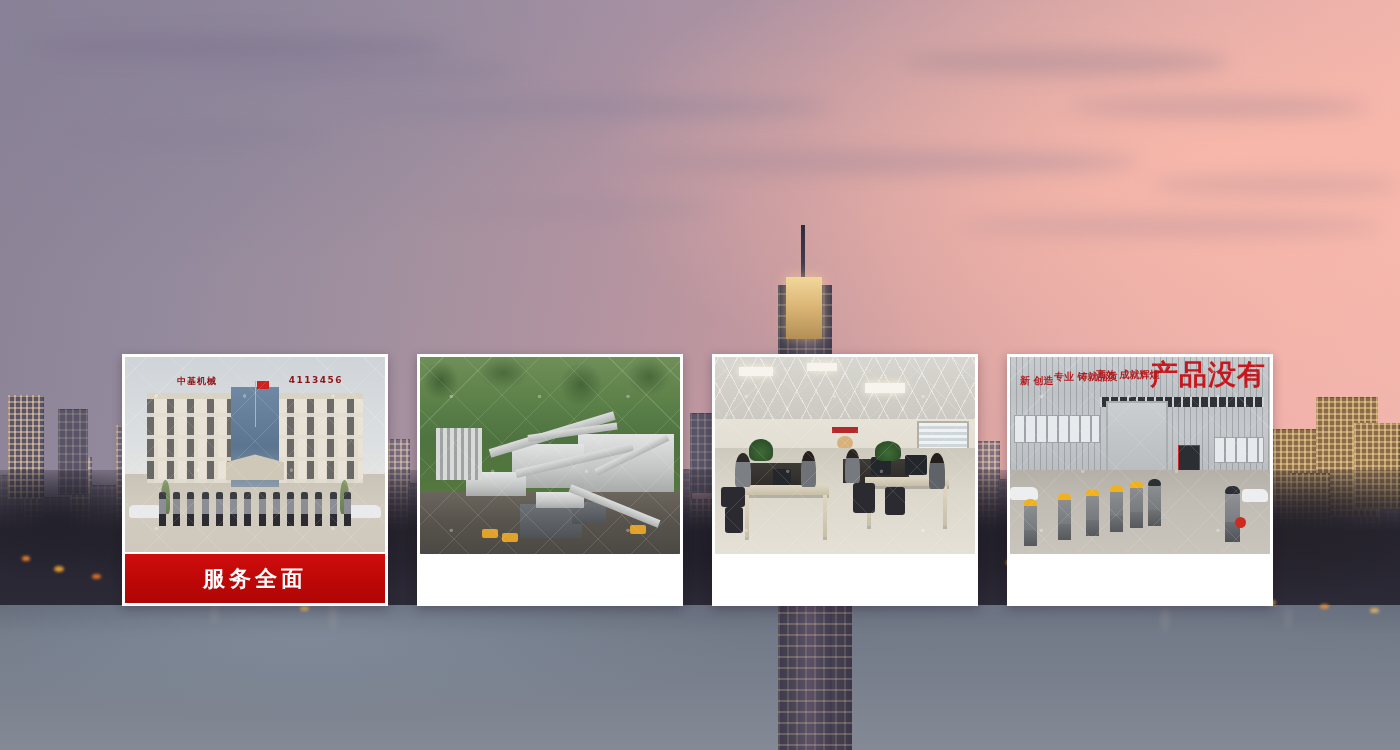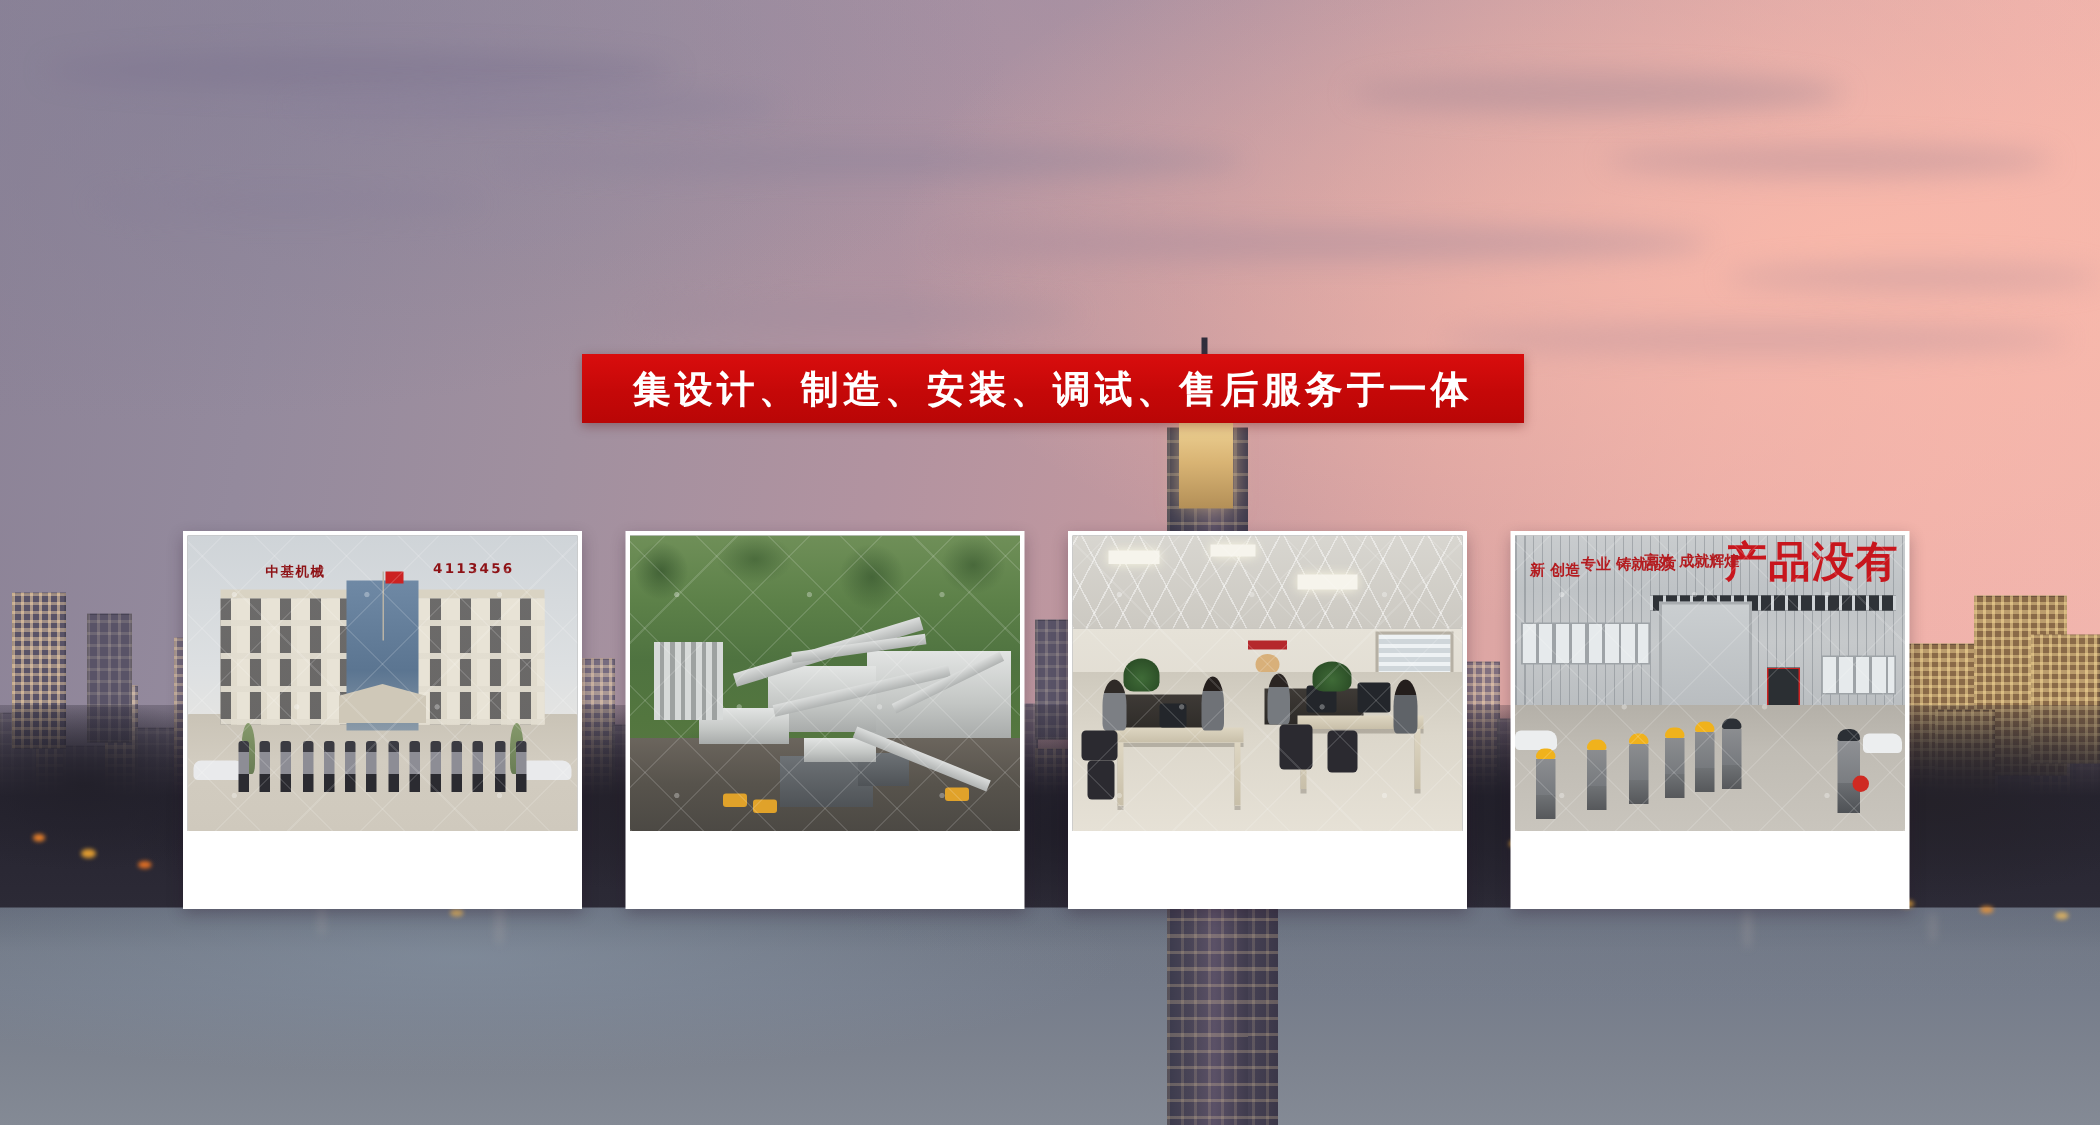--- a/index.html
+++ b/index.html
@@ -631,23 +631,20 @@
   <div class="lamp" style="left:1370px;top:608px;width:9px;height:5px;background:#ffc558;opacity:.7;"></div>
 
   <div class="water"></div>
   <div class="water-sheen"></div>
   <div class="water-streak" style="left:330px;bottom:120px;width:6px;height:30px;"></div>
   <div class="water-streak" style="left:212px;bottom:126px;width:5px;height:22px;"></div>
   <div class="water-streak" style="left:1162px;bottom:118px;width:6px;height:26px;"></div>
   <div class="water-streak" style="left:1286px;bottom:122px;width:5px;height:20px;"></div>
 
 
-  <div class="subbadge">
-    <span>集设计、制造、安装、调试、售后服务于一体</span>
-  </div>
 
   <div class="cards">
 
     <div class="card">
       <div class="card-photo">
         <div class="p1-sky"></div>
         <div class="p1-ground"></div>
         <div class="p1-bldg">
           <div class="p1-cols"></div>
           <div class="p1-rows"></div>
@@ -673,20 +670,23 @@
             <div class="p1-person"></div>
             <div class="p1-person"></div>
           <div class="p1-person"></div>
             <div class="p1-person"></div>
             <div class="p1-person"></div>
           <div class="p1-person"></div>
             <div class="p1-person"></div>
         </div>
         <div class="wm"></div>
       </div>
+      <div class="card-label">
+        <span>服务全面</span>
+      </div>
     </div>
 
     <div class="card">
       <div class="card-photo">
         <div class="p2-green"></div>
         <div class="p2-tex"></div>
         <div class="p2-yard"></div>
 
         <div class="p2-silo blue" style="right:58px;"></div>
         <div class="p2-silo blue" style="right:40px;"></div>

